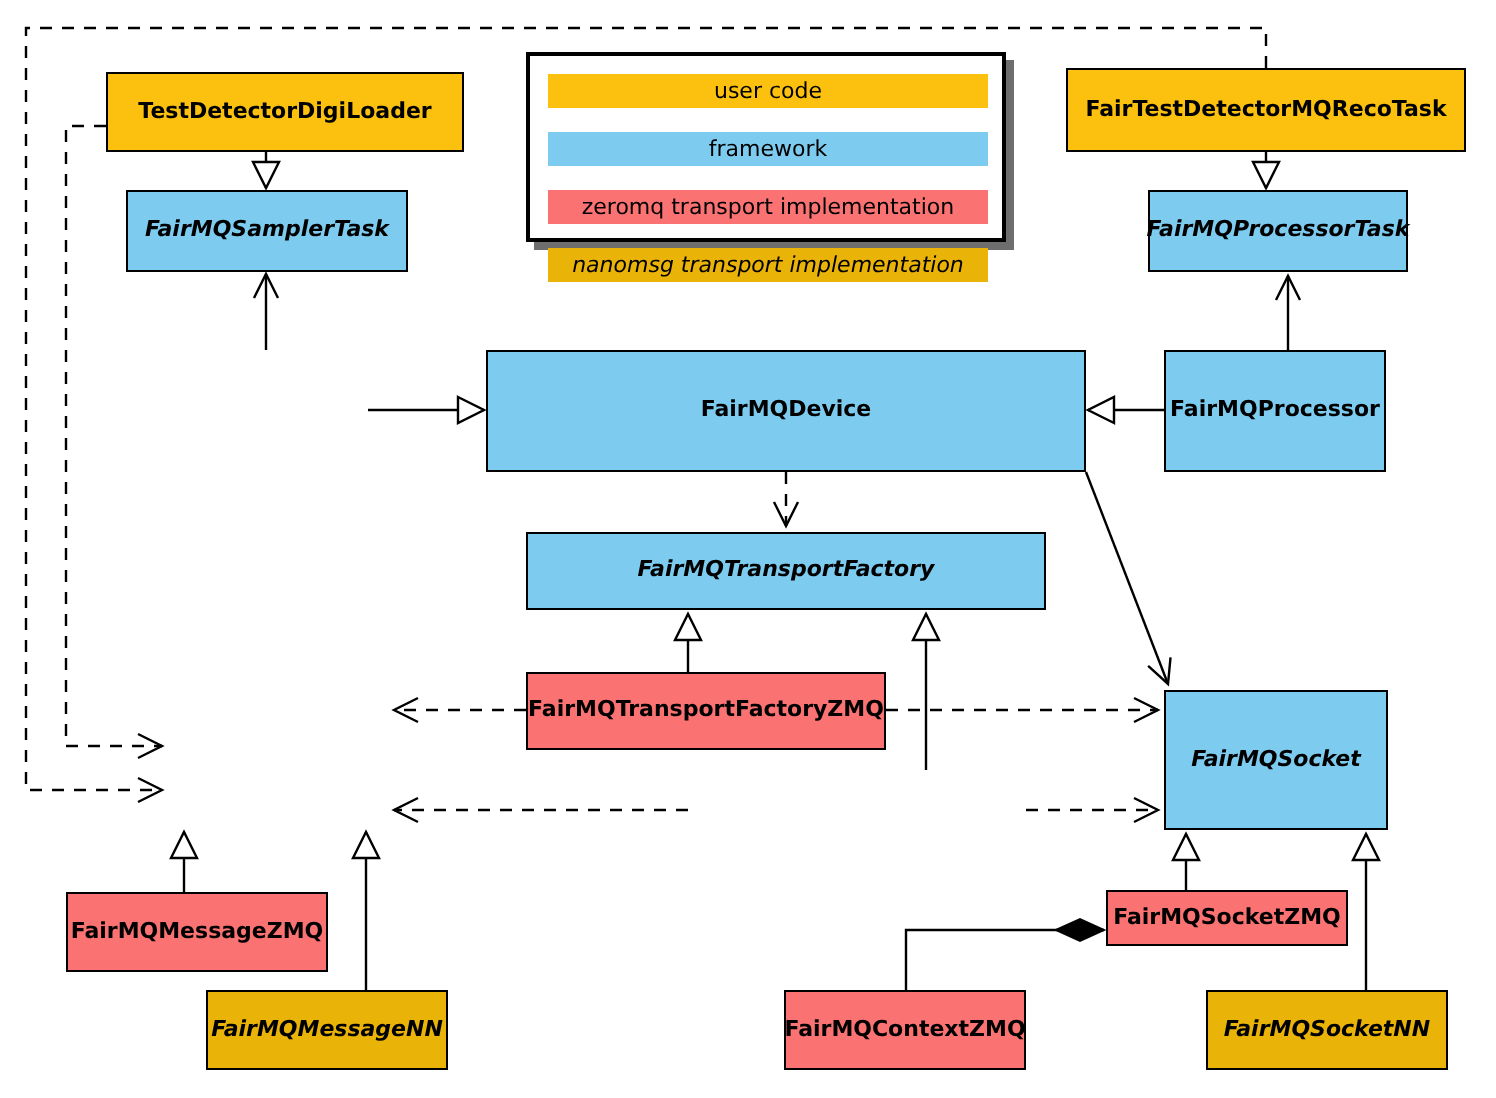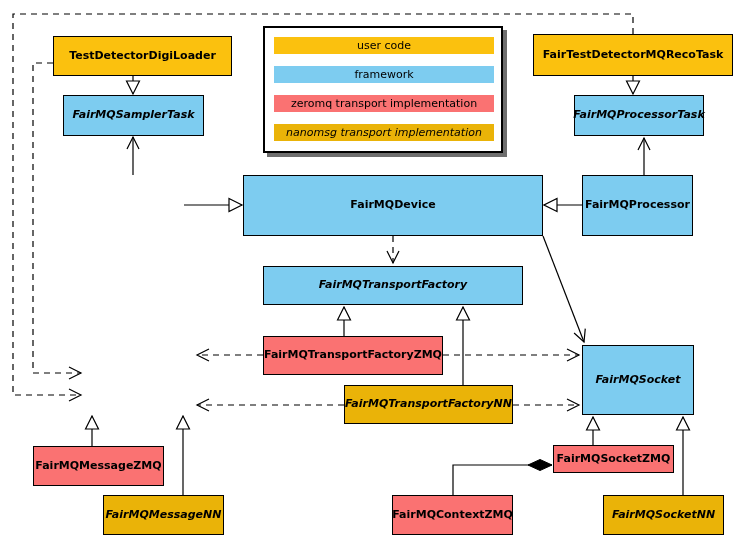--- a/index.html
+++ b/index.html
@@ -14,21 +14,21 @@
     position:absolute;box-sizing:border-box;border:1px solid #000;
     display:flex;align-items:center;justify-content:center;text-align:center;
     font-weight:bold;font-size:11px;line-height:1.1;
   }
   .abstract{font-style:italic;}
   .cat-user{background:#FBC10E;}
   .cat-fw{background:#7DCCF0;}
   .cat-zmq{background:#FA7272;}
   .cat-nn{background:#eab308;font-style:italic;}
   .legend{
-    position:absolute;left:263px;top:26px;width:240px;height:127px;box-sizing:border-box;
+    position:absolute;left:263px;top:26px;width:240px;height:95px;box-sizing:border-box;
     background:#fff;border:2px solid #000;box-shadow:4px 4px 0 #6e6e6e;
   }
   .lg-bar{
     position:absolute;left:9px;width:220px;height:17px;
     display:flex;align-items:center;justify-content:center;font-size:11px;
   }
   .lg-0{top:9px;}  .lg-1{top:38px;}  .lg-2{top:67px;}  .lg-3{top:96px;}
 </style>
 </head>
 <body>
@@ -99,21 +99,20 @@
 
 
   <div class="node cat-fw" style="left:243px;top:175px;width:300px;height:61px">FairMQDevice</div>
 
   <div class="node cat-fw" style="left:582px;top:175px;width:111px;height:61px">FairMQProcessor</div>
 
   <div class="node cat-fw abstract" style="left:263px;top:266px;width:260px;height:39px">FairMQTransportFactory</div>
 
   <div class="node cat-zmq" style="left:263px;top:336px;width:180px;height:39px">FairMQTransportFactoryZMQ</div>
 
-  <div class="node cat-nn" style="left:344px;top:385px;width:169px;height:39px">FairMQTransportFactoryNN</div>
 
 
   <div class="node cat-fw abstract" style="left:582px;top:345px;width:112px;height:70px">FairMQSocket</div>
 
   <div class="node cat-zmq" style="left:33px;top:446px;width:131px;height:40px">FairMQMessageZMQ</div>
 
   <div class="node cat-nn" style="left:103px;top:495px;width:121px;height:40px">FairMQMessageNN</div>
 
   <div class="node cat-zmq" style="left:553px;top:445px;width:121px;height:28px">FairMQSocketZMQ</div>
 

